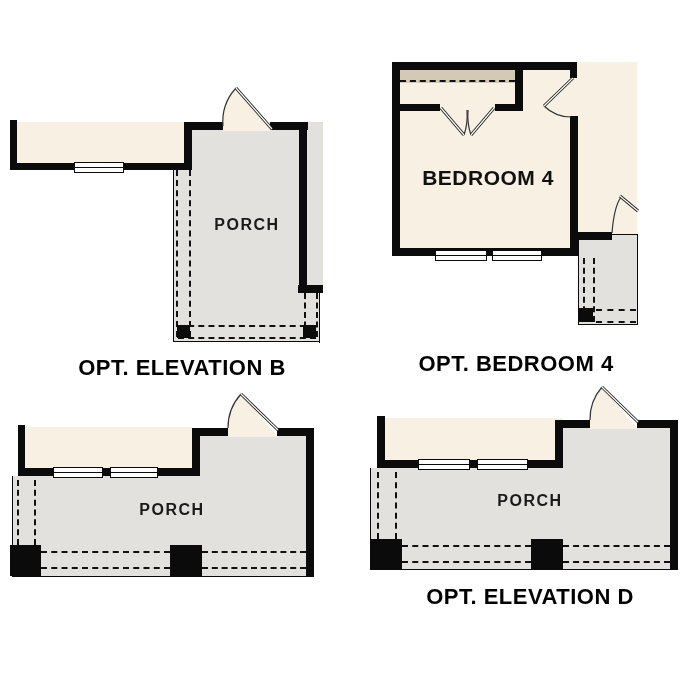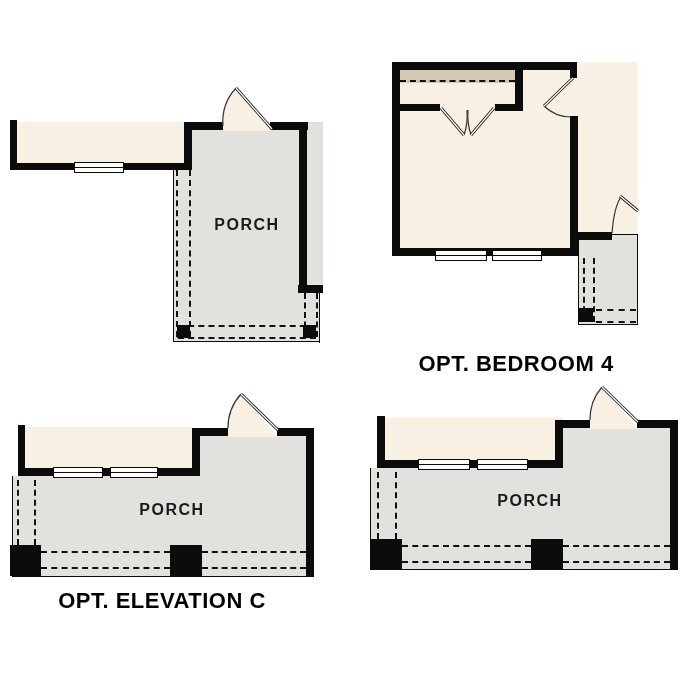--- a/index.html
+++ b/index.html
@@ -183,20 +183,22 @@
     </g>
 
     <g>
       <path d="M638,429 L602,387 A49,49 0 0 0 590,420 L590,429 Z" fill="#f7f0e3"></path>
       <path d="M602,387 A49,49 0 0 0 590,420" fill="none" stroke="#333" stroke-width="1.2"></path>
       <line x1="638" y1="422" x2="602" y2="387" stroke="#1a1a1a" stroke-width="3"></line>
       <line x1="638" y1="422" x2="602" y2="387" stroke="#fff" stroke-width="1.2"></line>
     </g>
   </svg>
 
+  <div class="roomlbl" style="left:408px;top:166px;width:160px">BEDROOM 4</div>
   <div class="porchlbl" style="left:200px;top:216px;width:94px">PORCH</div>
   <div class="porchlbl" style="left:125px;top:501px;width:94px">PORCH</div>
   <div class="porchlbl" style="left:483px;top:492px;width:94px">PORCH</div>
 
+  <div class="cap" style="left:37px;top:355px;width:290px">OPT. ELEVATION B</div>
   <div class="cap" style="left:382px;top:351px;width:268px">OPT. BEDROOM 4</div>
-  <div class="cap" style="left:28px;top:588px;width:268px">OPT. ELEVATION C</div>
+  <div class="cap" style="left:396px;top:584px;width:268px">OPT. ELEVATION D</div>
 
 </div>
 
 </body></html>

